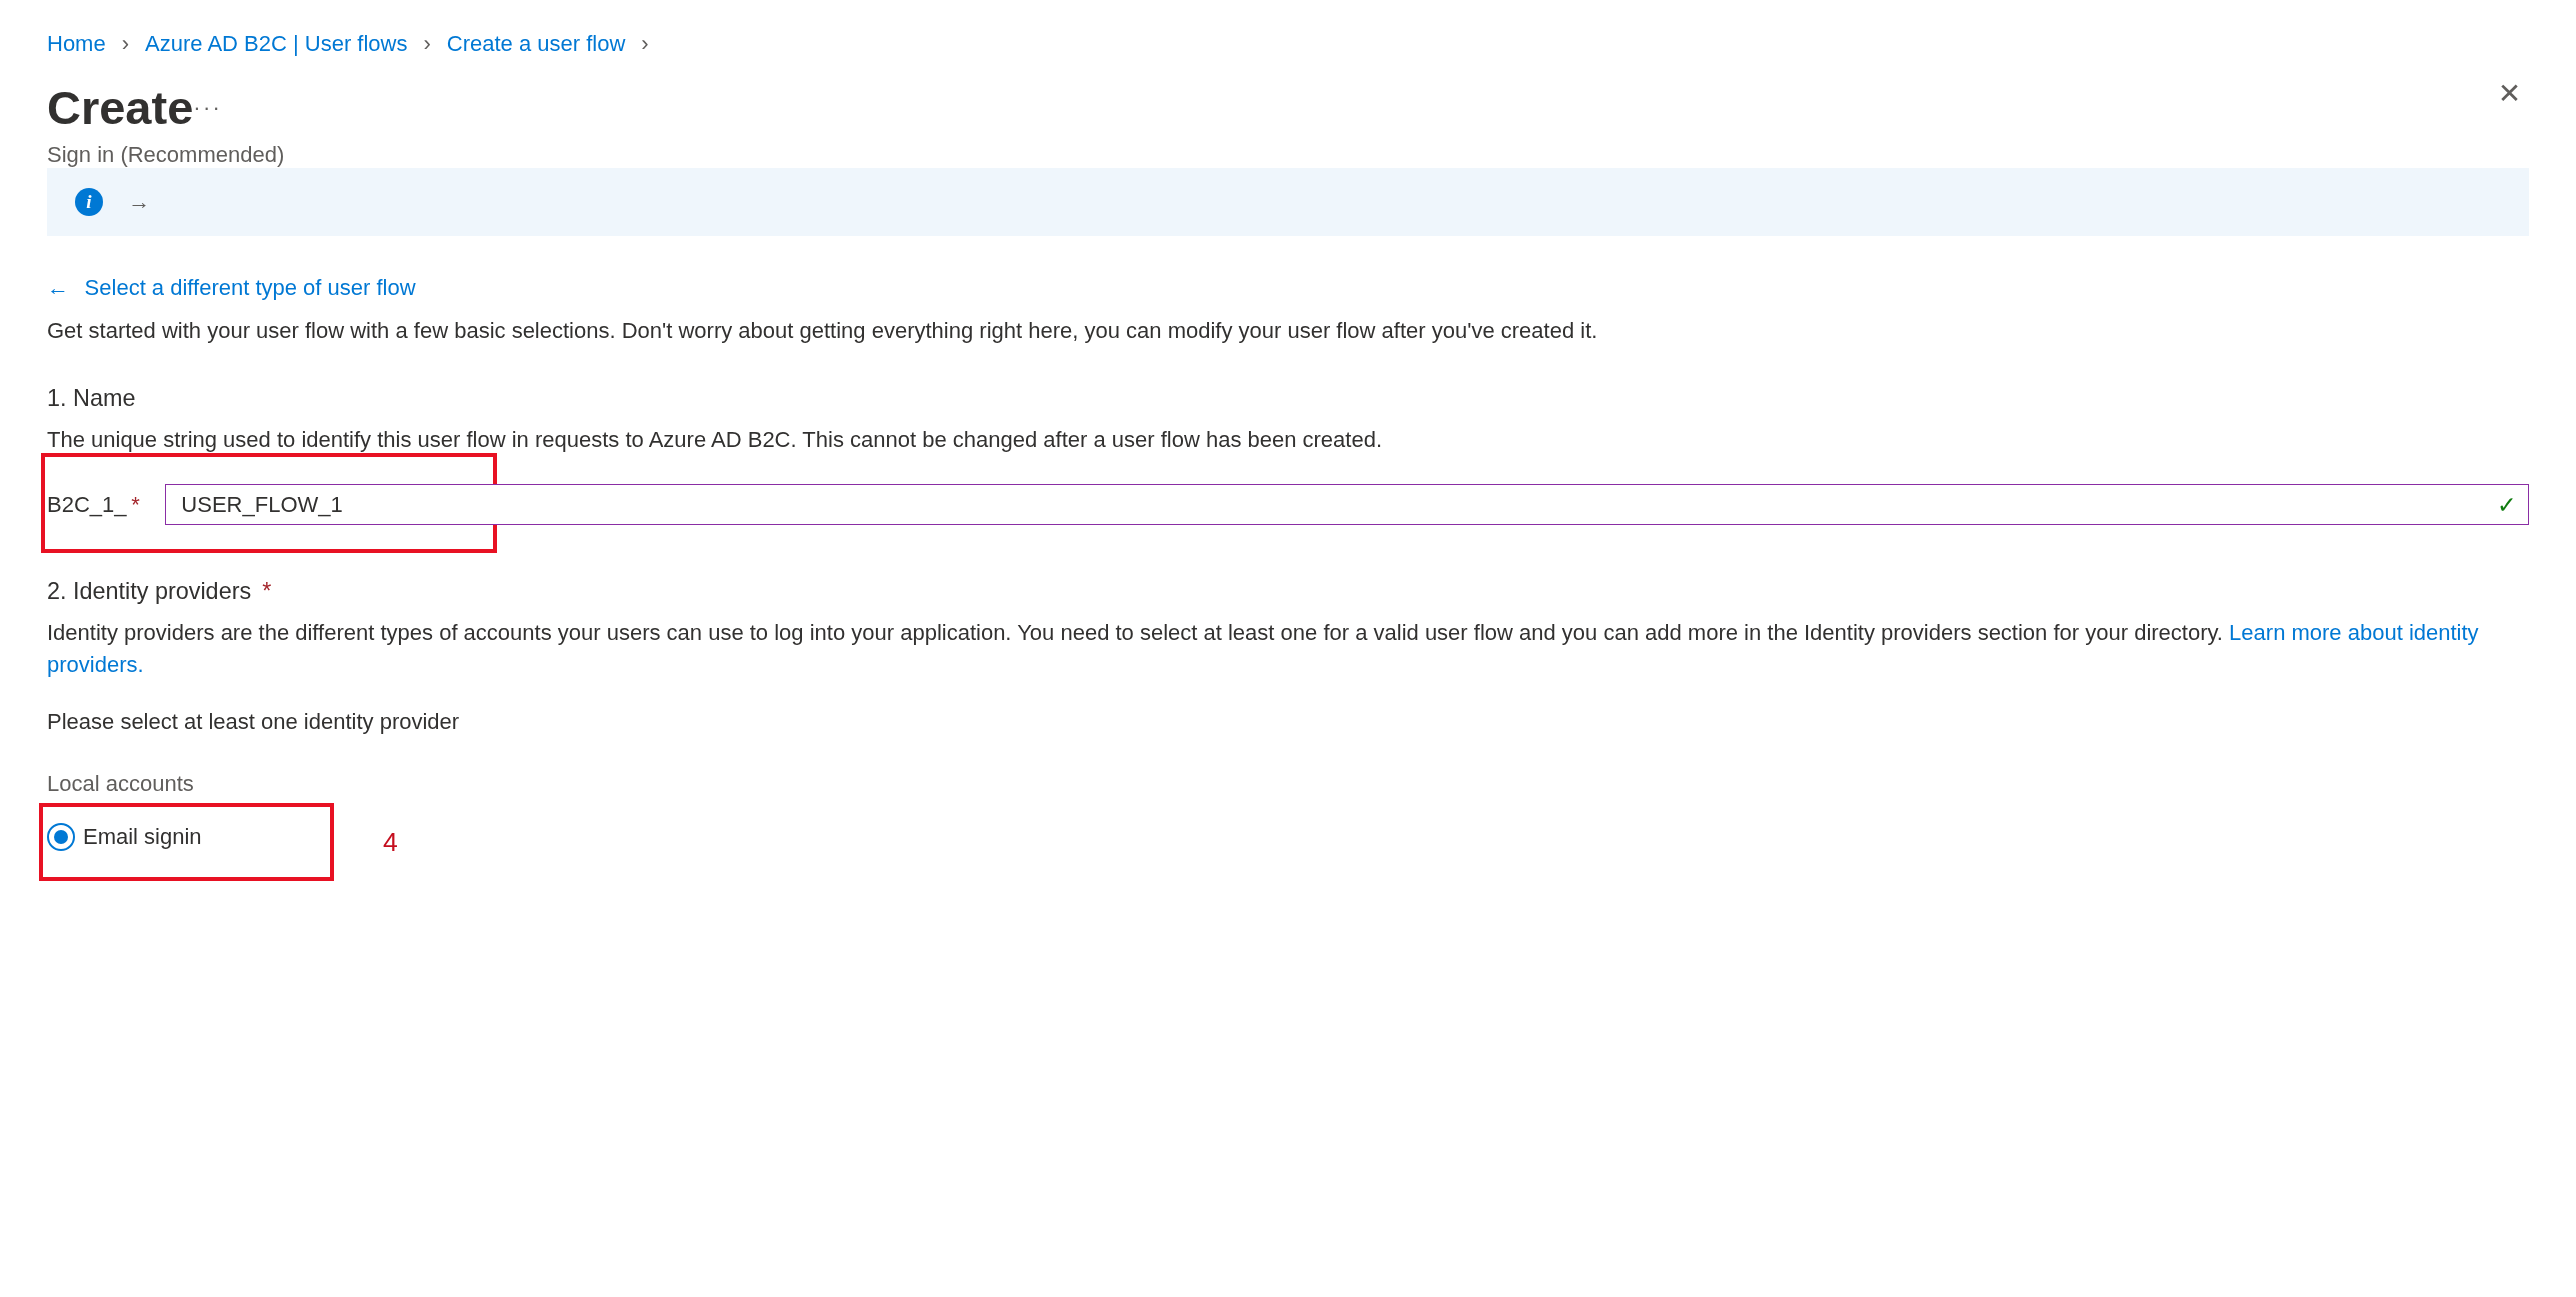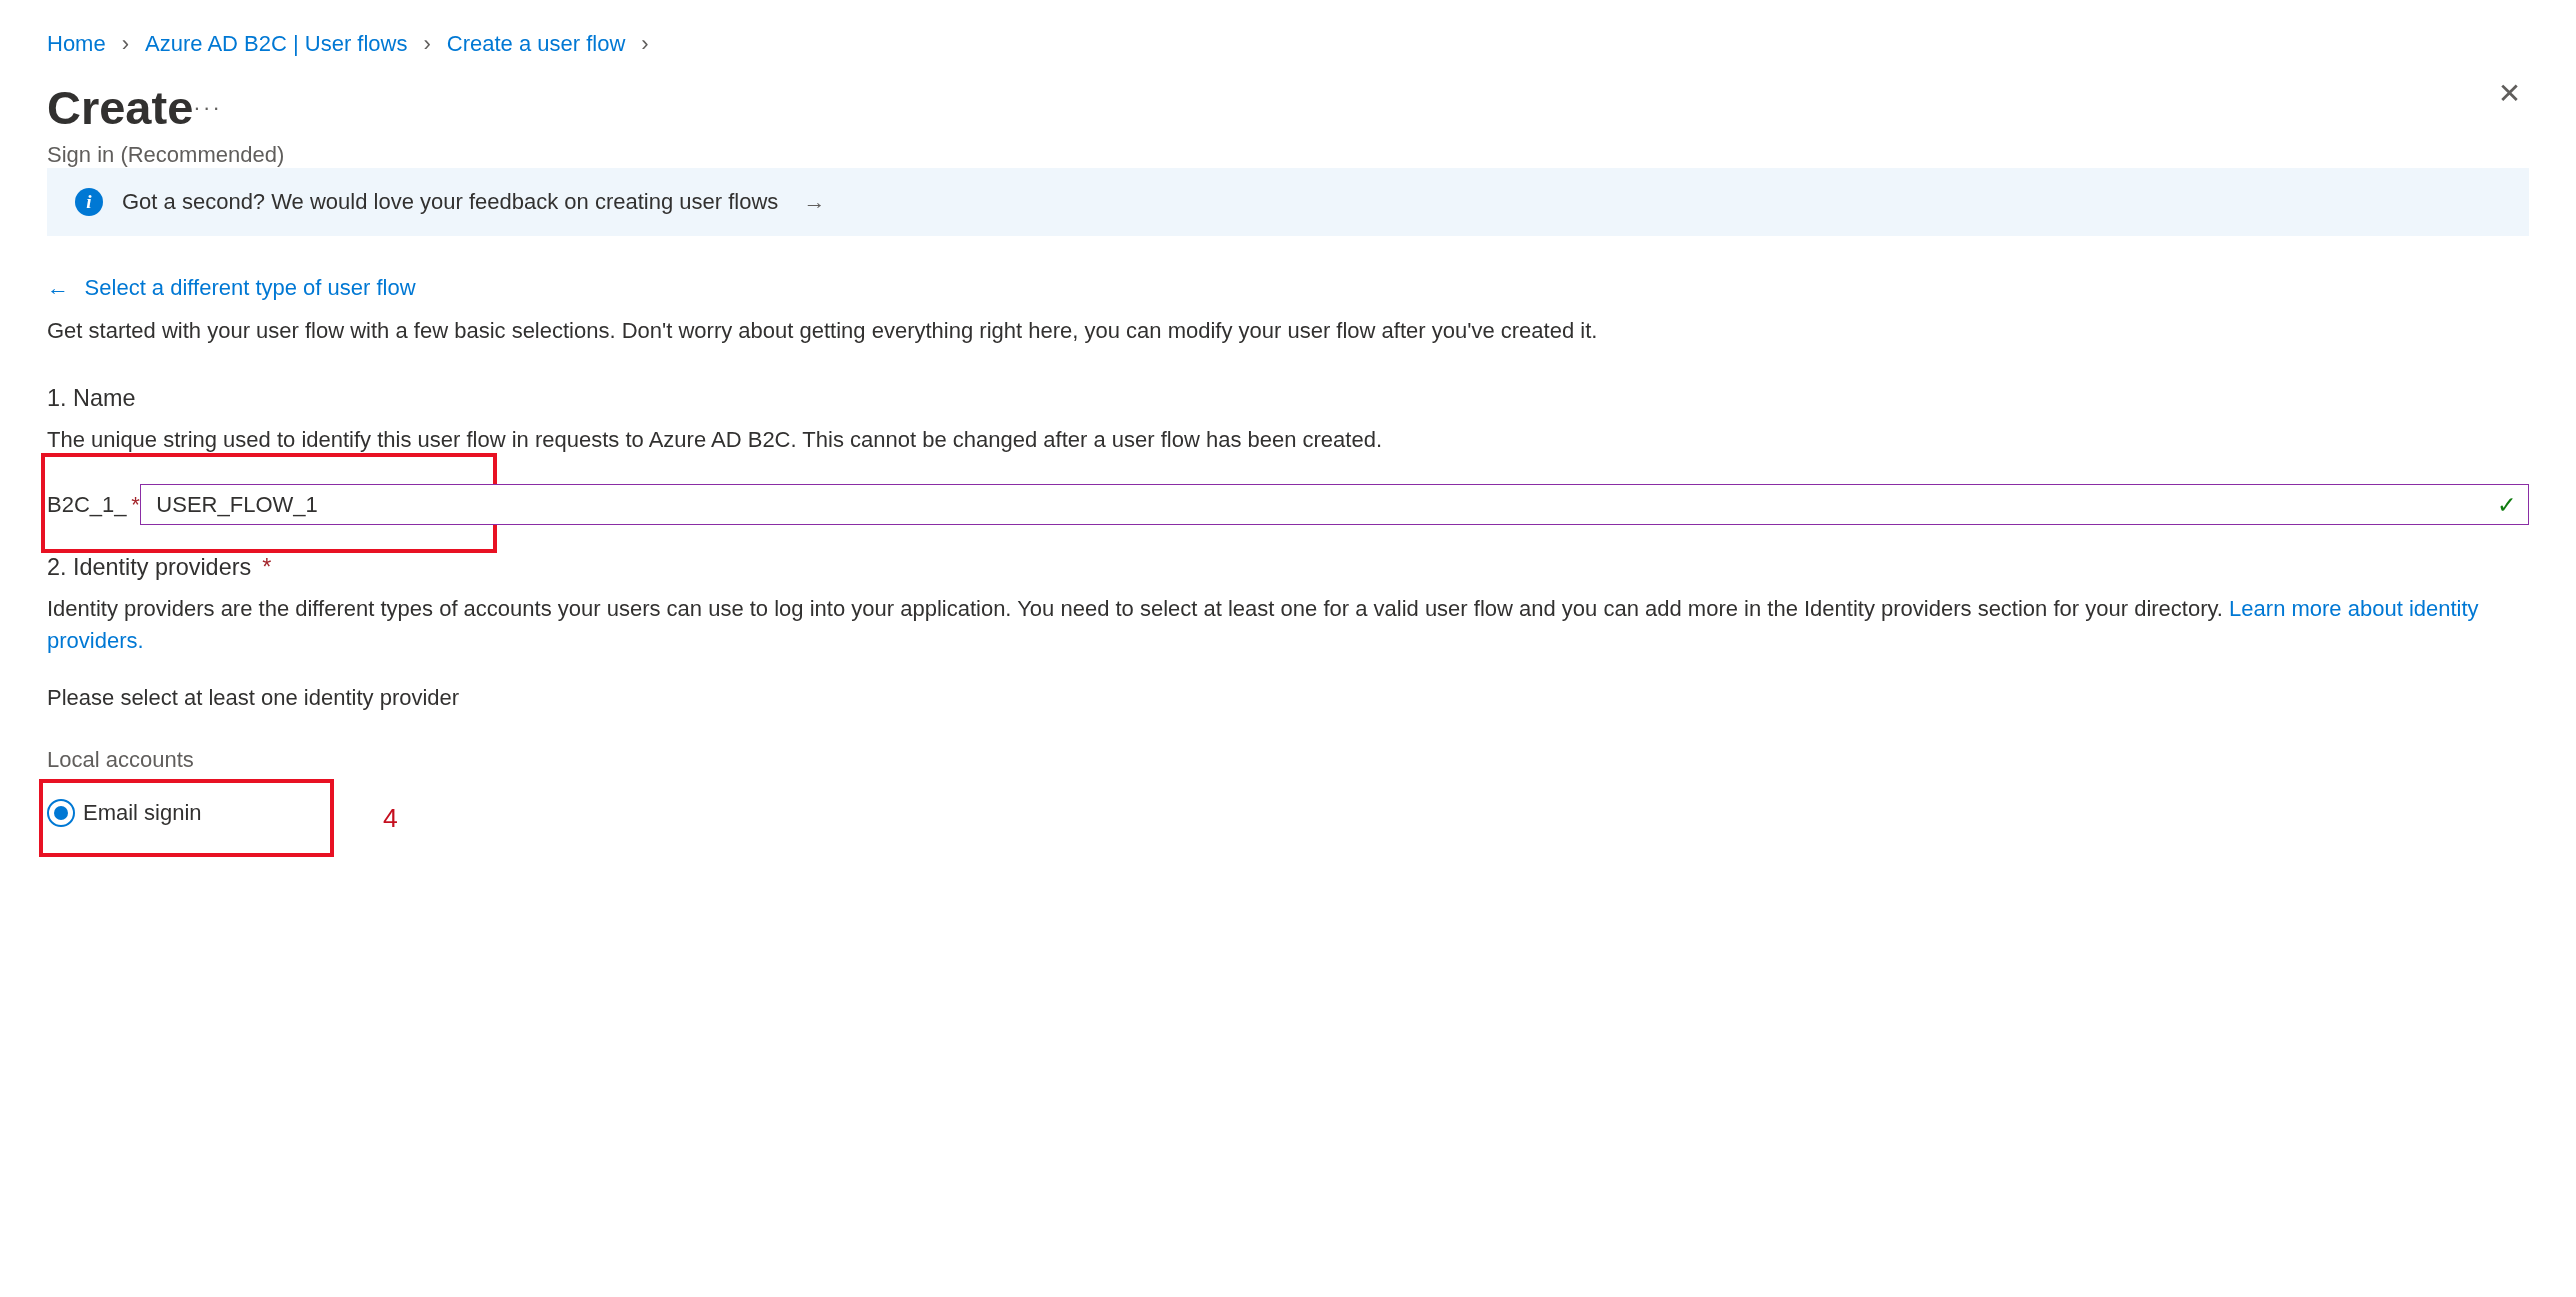--- a/index.html
+++ b/index.html
@@ -42,21 +42,21 @@
     .arrow-right { color: #605e5c; font-size: 22px; margin-left: 6.2px; }
 
     .back-link { display: inline-flex; align-items: center; gap: 15.6px; margin-bottom: 14px; }
     .back-arrow { color: #0078d4; font-size: 22px; }
     .intro-text { color: #323130; margin-bottom: 39px; line-height: 1.45; }
 
     .section-heading { font-size: 23.4px; color: #323130; margin-bottom: 11px; }
     .section-desc { color: #323130; margin-bottom: 28px; line-height: 1.45; margin-top: 12px; }
     .section-desc a { color: #0078d4; }
 
-    .name-row { display: flex; align-items: center; gap: 0; margin-bottom: 29px; position: relative; }
+    .name-row { display: flex; align-items: center; gap: 25px; margin-bottom: 53px; position: relative; }
     .prefix-label { font-size: 22px; color: #323130; }
     .req { color: #a4262c; margin-left: 4.7px; }
 
     .name-input-wrap { position: relative; flex: 1; display: flex; align-items: center; }
     .name-input {
       flex: 1;
       border: 1.6px solid #8a2da5;
       padding: 7.8px 44px 7.8px 15.6px;
       font-size: 22px;
       color: #323130;
@@ -114,21 +114,20 @@
   <div class="title-wrap">
     <h1 class="page-title">Create</h1>
     <span class="more-dots">···</span>
   </div>
   <span class="close-x">✕</span>
 </div>
 <div class="subtitle">Sign in (Recommended)</div>
 
 <div class="info-banner">
   <span class="info-icon">i</span>
-  <span class="info-text">Got a second? We would love your feedback on creating user flows</span>
   <span class="arrow-right">→</span>
 </div>
 
 <div class="back-link">
   <span class="back-arrow">←</span>
   <a>Select a different type of user flow</a>
 </div>
 
 <p class="intro-text">Get started with your user flow with a few basic selections. Don't worry about getting everything right here, you can modify your user flow after you've created it.</p>
 

